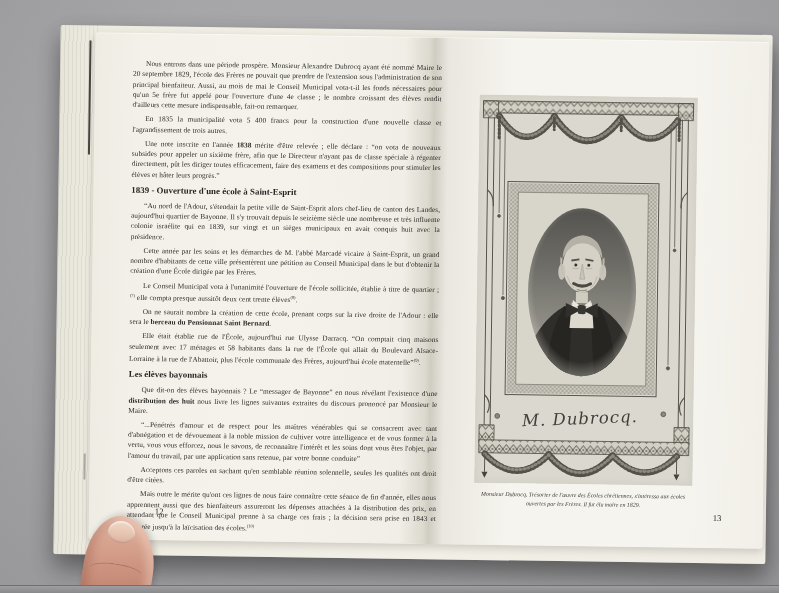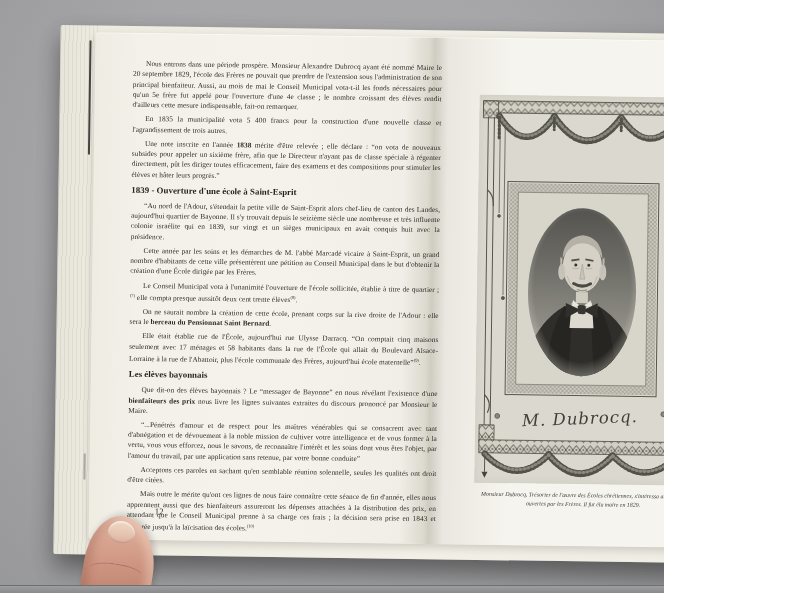--- a/index.html
+++ b/index.html
@@ -1,17 +1,17 @@
 <!DOCTYPE html>
 <html><head>
 <meta charset="utf-8">
 <style>
   html,body{margin:0;padding:0;}
   #stage{
-    position:relative;width:664px;height:593px;overflow:hidden;
+    position:relative;width:779px;height:593px;overflow:hidden;
     background:radial-gradient(ellipse at 50% 38%, #acacae 0%, #a6a6a8 55%, #98989a 100%);
     font-family:"Liberation Serif","DejaVu Serif",serif;
   }
   .table-seam{position:absolute;left:0;right:0;bottom:0;height:7px;
     background:linear-gradient(#9e9ea0,#888a8c);border-top:1px solid rgba(60,60,62,.35);}
   
   .book-under{
     position:absolute;left:57px;top:30px;width:712px;height:529px;
     background:linear-gradient(90deg,#e7e4d9 0%,#efece2 6%,#f2efe6 50%,#efece4 100%);
     transform:rotate(0.8deg);border-radius:2px;
@@ -91,21 +91,21 @@
           <p class="pp"><span>Nous entrons dans une période prospère. Monsieur Alexandre Dubrocq ayant été nommé Maire le 20 septembre 1829, l'école des Frères ne pouvait que prendre de l'extension sous l'administration de son principal bienfaiteur. Aussi, au mois de mai le Conseil Municipal vota-t-il les fonds nécessaires pour qu'un 5e frère fut appelé pour l'ouverture d'une 4e classe ; le nombre croissant des élèves rendit d'ailleurs cette mesure indispensable, fait-on remarquer.</span></p>
           <p class="pp"><span>En 1835 la municipalité vota 5 400 francs pour la construction d'une nouvelle classe et l'agrandissement de trois autres.</span></p>
           <p class="pp"><span>Une note inscrite en l'année </span><span class="b">1838</span><span> mérite d'être relevée ; elle déclare : “on vota de nouveaux subsides pour appeler un sixième frère, afin que le Directeur n'ayant pas de classe spéciale à régenter directement, pût les diriger toutes efficacement, faire des examens et des compositions pour stimuler les élèves et hâter leurs progrès.”</span></p>
           <h3 class="ph"><span>1839 - Ouverture d'une école à Saint-Esprit</span></h3>
           <p class="pp"><span>“Au nord de l'Adour, s'étendait la petite ville de Saint-Esprit alors chef-lieu de canton des Landes, aujourd'hui quartier de Bayonne. Il s'y trouvait depuis le seizième siècle une nombreuse et très influente colonie israélite qui en 1839, sur vingt et un sièges municipaux en avait conquis huit avec la présidence.</span></p>
           <p class="pp"><span>Cette année par les soins et les démarches de M. l'abbé Marcadé vicaire à Saint-Esprit, un grand nombre d'habitants de cette ville présentèrent une pétition au Conseil Municipal dans le but d'obtenir la création d'une École dirigée par les Frères.</span></p>
           <p class="pp"><span>Le Conseil Municipal vota à l'unanimité l'ouverture de l'école sollicitée, établie à titre de quartier ;</span><span class="sup">(7)</span><span> elle compta presque aussitôt deux cent trente élèves</span><span class="sup">(8)</span><span>.</span></p>
           <p class="pp"><span>On ne saurait nombre la création de cette école, prenant corps sur la rive droite de l'Adour : elle sera le </span><span class="b">berceau du Pensionnat Saint Bernard</span><span>.</span></p>
           <p class="pp"><span>Elle était établie rue de l'École, aujourd'hui rue Ulysse Darracq. “On comptait cinq maisons seulement avec 17 ménages et 58 habitants dans la rue de l'École qui allait du Boulevard Alsace-Lorraine à la rue de l'Abattoir, plus l'école communale des Frères, aujourd'hui école maternelle”</span><span class="sup">(9)</span><span>.</span></p>
           <h3 class="ph"><span>Les élèves bayonnais</span></h3>
-          <p class="pp"><span>Que dit-on des élèves bayonnais ? Le “messager de Bayonne” en nous révélant l'existence d'une </span><span class="b">bienfaiteurs des prix</span><span> nous livre les lignes suivantes extraites du discours prononcé par Monsieur le Maire.</span></p>
+          <p class="pp"><span>Que dit-on des élèves bayonnais ? Le “messager de Bayonne” en nous révélant l'existence d'une </span><span class="b">distribution des huit</span><span> nous livre les lignes suivantes extraites du discours prononcé par Monsieur le Maire.</span></p>
           <p class="pp"><span>“...Pénétrés d'amour et de respect pour les maîtres vénérables qui se consacrent avec tant d'abnégation et de dévouement à la noble mission de cultiver votre intelligence et de vous former à la vertu, vous vous efforcez, nous le savons, de reconnaître l'intérêt et les soins dont vous êtes l'objet, par l'amour du travail, par une application sans retenue, par votre bonne conduite”</span></p>
           <p class="pp"><span>Acceptons ces paroles en sachant qu'en semblable réunion solennelle, seules les qualités ont droit d'être citées.</span></p>
           <p class="pp"><span>Mais outre le mérite qu'ont ces lignes de nous faire connaître cette séance de fin d'année, elles nous apprennent aussi que des bienfaiteurs assureront les dépenses attachées à la distribution des prix, en attendant que le Conseil Municipal prenne à sa charge ces frais ; la décision sera prise en 1843 et honorée jusqu'à la laïcisation des écoles.</span><span class="sup">(10)</span></p>
         </div>
       <div class="pagenum pagenum-left">12</div>
     </div>
 
     <div class="page page-right">
       <div class="plate">
         <svg width="218" height="388" viewBox="0 0 218 388">

